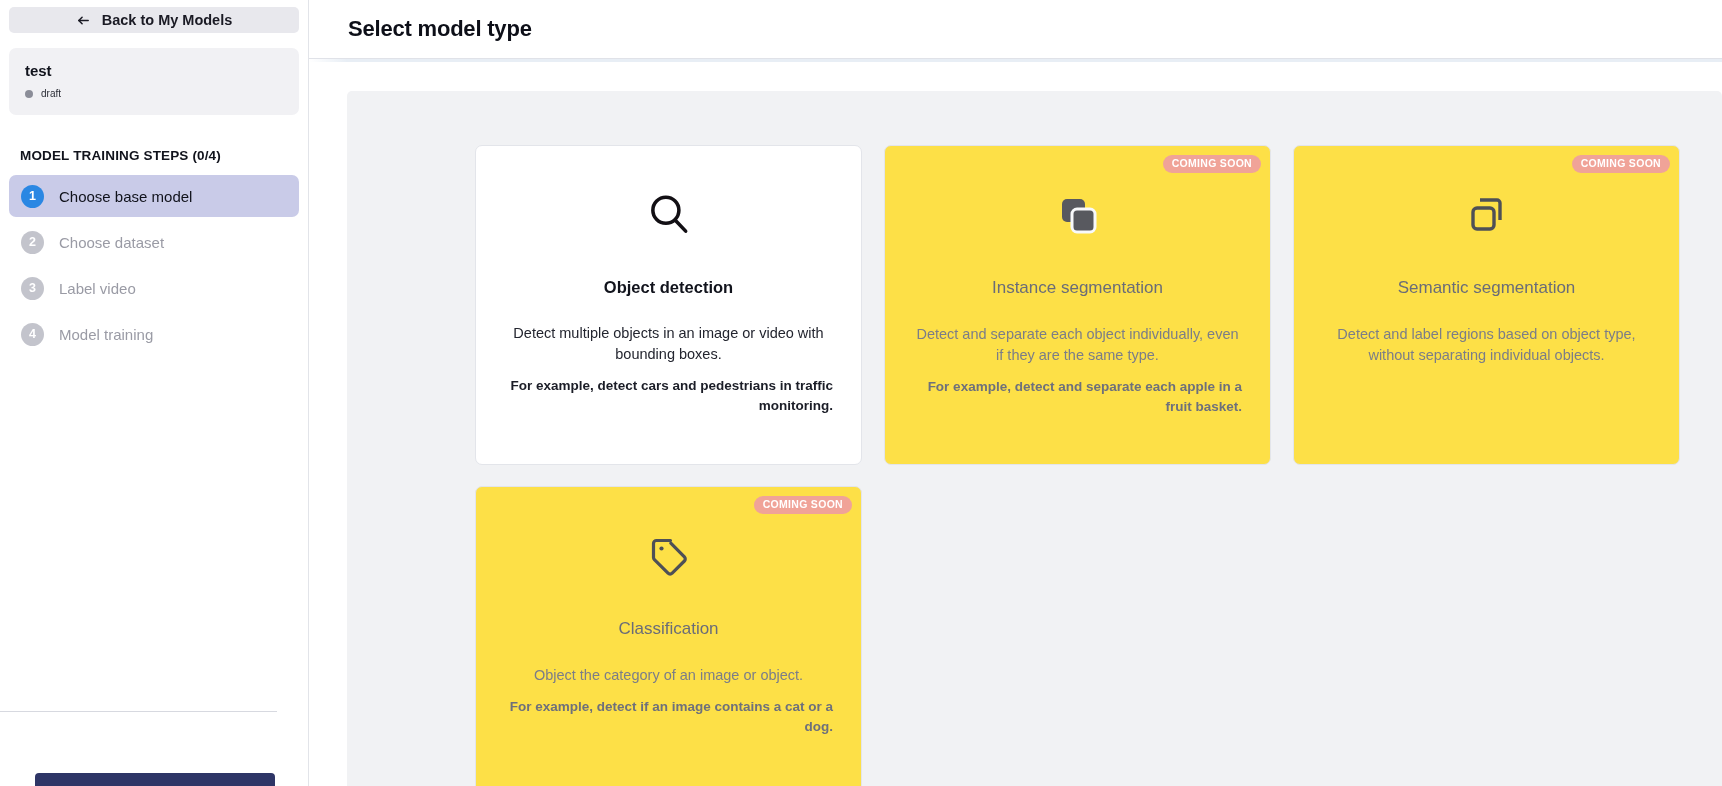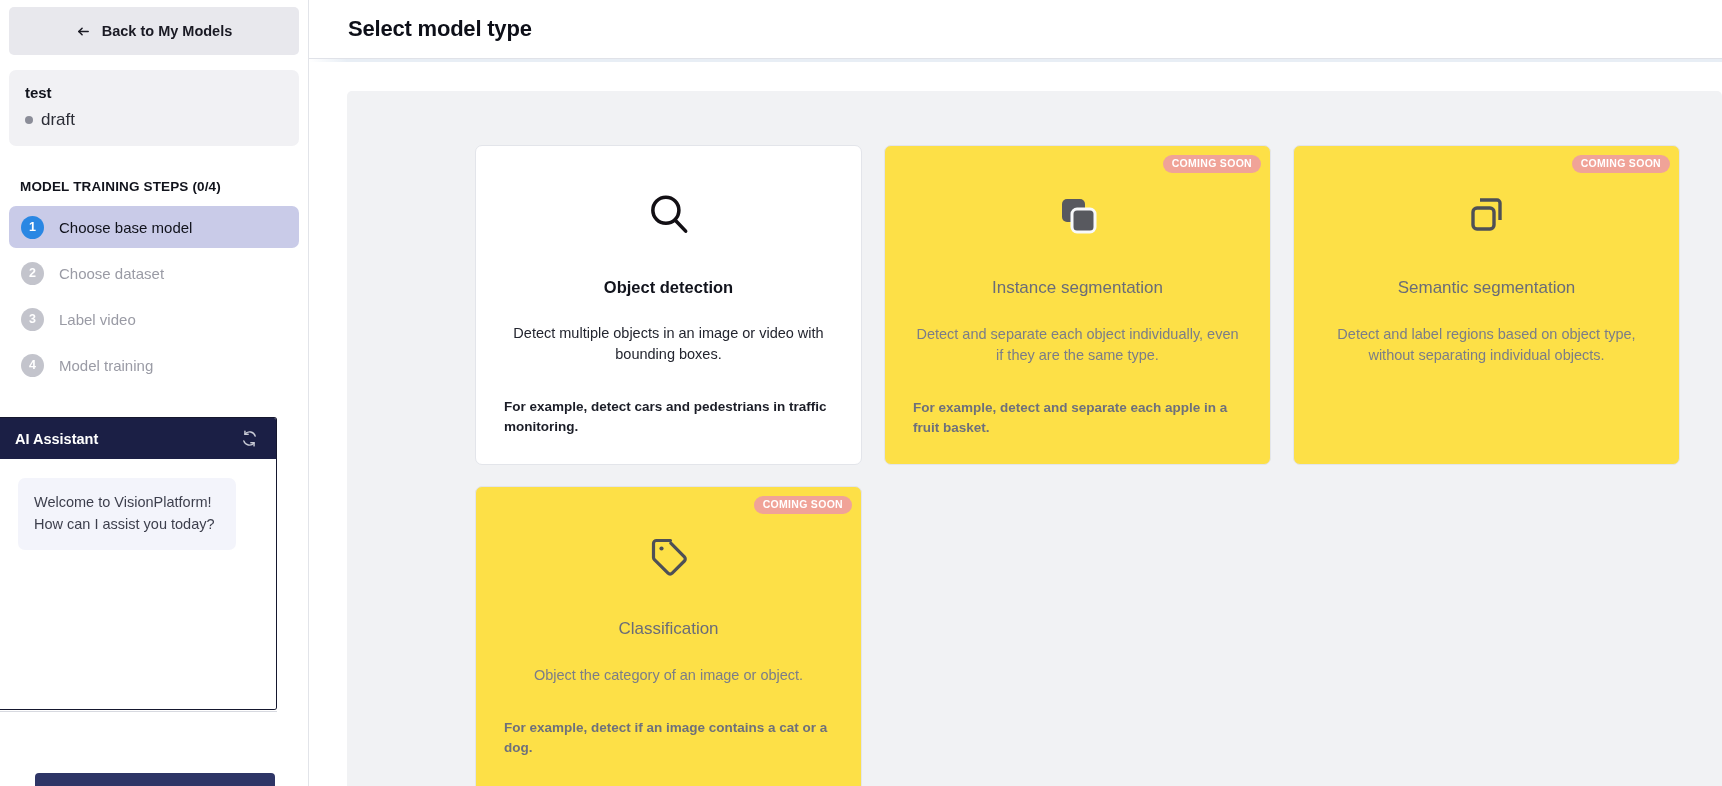--- a/index.html
+++ b/index.html
@@ -16,41 +16,41 @@
   .sidebar {
     width: 309px; height: 786px;
     background: #ffffff;
     border-right: 1px solid #e2e4e9;
     display: flex; flex-direction: column;
     position: relative;
     flex: none;
   }
   .back-btn {
     margin: 7px 9px 0 9px;
-    height: 48px;
+    height: 26px;
     background: #e8e8ed;
     border: none; border-radius: 5px;
     display: flex; align-items: center; justify-content: center;
     gap: 11px;
     cursor: pointer;
     font-family: "Liberation Sans", sans-serif;
     font-size: 14.5px; font-weight: 700; color: #1a1a24;
   }
   .back-arrow { width: 15px; height: 15px; display: block; }
 
   .model-card {
     margin: 15px 9px 0 9px;
     background: #f1f1f4;
     border-radius: 7px;
     padding: 14px 16px 16px 16px;
   }
   .model-name { font-size: 15px; font-weight: 700; color: #11131c; letter-spacing: -0.1px; }
   .model-status { margin-top: 9px; display: flex; align-items: center; gap: 8px; }
   .status-dot { width: 8px; height: 8px; border-radius: 50%; background: #8b8d98; display:block; }
-  .status-text { font-size: 17px; color: #2b2d36; }
+  .status-text { font-size: 10px; color: #2b2d36; }
 
   .steps-heading {
     margin: 33px 0 0 20px;
     font-size: 13.5px; font-weight: 700; color: #11131c;
     letter-spacing: 0.15px;
   }
   .steps { margin-top: 12px; padding: 0 9px; }
   .step {
     height: 42px;
     display: flex; align-items: center; gap: 15px;
@@ -175,23 +175,23 @@
   .card.disabled .card-title { color: #6a6c78; font-weight: 400; font-size: 17px; }
 
   .card-desc {
     margin-top: 26px;
     font-size: 14.5px; line-height: 1.45;
     color: #23252f; text-align: center;
   }
   .card.disabled .card-desc { color: #7b7d88; }
 
   .card-example {
-    margin-top: 32px;
+    margin-top: 11px;
     font-size: 13.5px; line-height: 1.45; font-weight: 700;
-    color: #1b1d27; text-align: left;
+    color: #1b1d27; text-align: right;
   }
   .card.disabled .card-example { color: #6e707b; }
 </style>
 </head>
 <body>
 
 <div class="app">
 
   <aside class="sidebar">
 
@@ -227,39 +227,20 @@
       <div class="step">
         <span class="step-num">3</span>
         <span class="step-label">Label video</span>
       </div>
       <div class="step">
         <span class="step-num">4</span>
         <span class="step-label">Model training</span>
       </div>
     </nav>
 
-    <section class="assistant">
-      <div class="assistant-header">
-        <span class="assistant-title">AI Assistant</span>
-        <span class="refresh-icon">
-          <svg viewBox="0 0 20 20" width="19" height="19" fill="none" stroke="#c9cbd6" stroke-width="1.5" stroke-linecap="round" stroke-linejoin="round">
-            <path d="M16 7.5A6.2 6.2 0 0 0 5.2 5.4"></path>
-            <path d="M4 12.5A6.2 6.2 0 0 0 14.8 14.6"></path>
-            <path d="M5.2 2.2v3.4h3.4"></path>
-            <path d="M14.8 17.8v-3.4h-3.4"></path>
-          </svg>
-        </span>
-      </div>
-      <div class="assistant-body">
-        <div class="bubble">
-          <div class="bubble-line">Welcome to VisionPlatform!</div>
-          <div class="bubble-line">How can I assist you today?</div>
-        </div>
-      </div>
-    </section>
 
     <div class="sidebar-bottom-divider"></div>
     <div class="assistant-footer-bar"></div>
   </aside>
 
   <main class="main">
     <header class="main-header">
       <h1 class="page-title">Select model type</h1>
     </header>
     <div class="progress-strip"></div>

